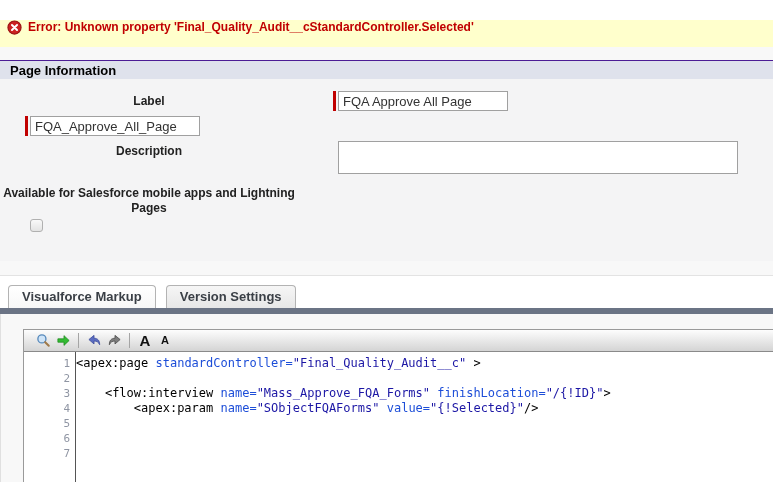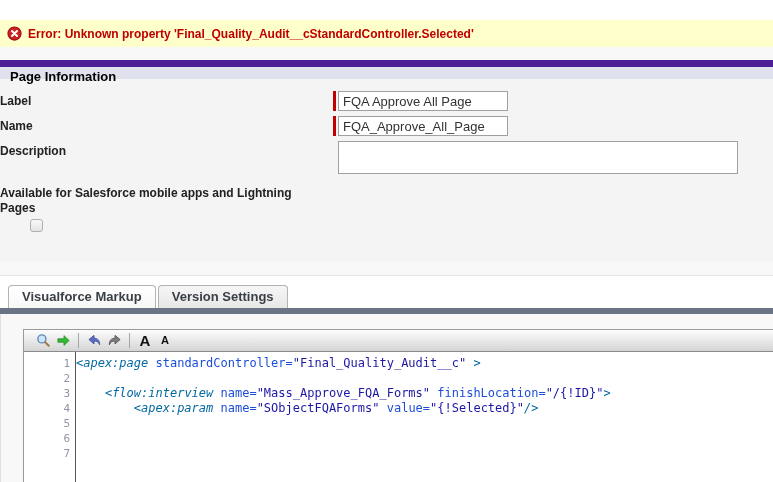--- a/index.html
+++ b/index.html
@@ -3,44 +3,44 @@
 <meta charset="utf-8">
 <style>
   * { margin:0; padding:0; box-sizing:border-box; }
   html,body { width:773px; height:482px; overflow:hidden; background:#fff;
               font-family:"Liberation Sans", sans-serif; }
 
   
   .top-area { background:#f8f8f8; border-bottom:1px solid #e3e3e3; padding-bottom:14px; }
 
   .error-bar { margin-top:20px; height:27px; background:#ffffcc; display:flex;
-               align-items:center; padding-left:7px; }
+               padding-left:7px; }
   .error-bar svg { width:15px; height:15px; flex:0 0 auto; }
   .error-text { margin-left:6px; color:#c00000; font-weight:bold; font-size:12px; }
 
   .section { margin-top:13px; }
   .section-header { height:19px; line-height:19px; background:#dfe2ec; padding-left:10px;
-                    font-size:13px; font-weight:bold; color:#000; border-top:7px solid #4c1d95; }
+                    font-size:13px; font-weight:bold; color:#000; border-top:1px solid #4c1d95; }
   .section-body { background:#f4f4f5; padding:12px 0 20px 0; }
 
   .frow { display:flex; margin-bottom:5px; }
-  .flabel { width:308px; text-align:left; padding-right:10px; font-weight:bold;
+  .flabel { width:308px; text-align:center; padding-right:10px; font-weight:bold;
             font-size:12px; color:#222; padding-top:3px; line-height:1.25; }
   .fctrl { display:flex; align-items:stretch;padding-left:25px; }
   .req { width:3px; background:#c00000; margin-right:2px; }
   input.text { width:170px; height:20px; border:1px solid #a0a0a0; font-size:13px;
                padding:1px 4px; font-family:"Liberation Sans", sans-serif; color:#333; }
   textarea.desc { width:400px; height:33px; border:1px solid #a0a0a0; resize:none;
                   font-family:"Liberation Sans", sans-serif; font-size:13px; }
   .checkbox { width:13px; height:13px; border:1px solid #b0b0b0; border-radius:3px;
               background:linear-gradient(#f9f9f9,#e3e3e3); margin-top:3px; }
   .chk-row { margin-bottom:9px;flex-direction:column; }
 
   
-  .tabs-row { background:#fff; padding:9px 0 0 8px; display:flex; gap:2px; }
+  .tabs-row { background:#fff; padding:9px 0 0 8px; display:flex; gap:10px; }
   .tab { border:1px solid #b3b3b3; border-bottom:none; border-radius:4px 4px 0 0;
          padding:3px 13px 4px 13px; font-weight:bold; font-size:13px; color:#3a3f46;
          background:linear-gradient(#f6f6f6,#e7e7e7); cursor:pointer; }
   .tab.active { background:linear-gradient(#ffffff,#f7f7f7); }
   .slate-bar { height:6px; background:#6b7485; }
 
   
   .content-area { background:#f8f8f8; border-left:1px solid #e0e0e0;
                   padding:15px 0 0 22px; height:199px; }
   .editor { border:1px solid #9a9a9a; border-right:none; height:184px; display:flex;
@@ -56,21 +56,21 @@
   .font-small { font-size:11px; font-weight:bold; color:#111; line-height:1; }
 
   .code-wrap { flex:1 1 auto; display:flex; background:#fff; overflow:hidden; }
   .gutter-col { width:52px; flex:0 0 auto; border-right:1px solid #555; padding-top:4px; }
   .ln { height:15px; line-height:15px; text-align:right; padding-right:5px;
         font-family:"DejaVu Sans Mono", monospace; font-size:11px; color:#8f95a3; }
   .code-col { flex:1 1 auto; padding-top:4px; }
   .cl { height:15px; line-height:15px; font-family:"DejaVu Sans Mono", monospace;
         font-size:12px; white-space:pre; color:#000; }
   .cl.hl { background:#fbfbd9; }
-  .tk-tag  { color:#0369a1;font-style:italic; }
+  .tk-tag  { color:#000000; }
   .tk-attr { color:#1d4ed8; }
   .tk-val  { color:#1c17a5; }
   .tk-pl   { color:#000; }
 </style>
 </head>
 <body>
 
 <div class="top-area">
 
   <div class="error-bar">
@@ -87,21 +87,20 @@
 
       <div class="frow">
         <div class="flabel">Label</div>
         <div class="fctrl">
           <div class="req"></div>
           <input class="text" type="text" value="FQA Approve All Page" style="">
         </div>
       </div>
 
       <div class="frow">
-        <div class="flabel">Name</div>
         <div class="fctrl">
           <div class="req"></div>
           <input class="text" type="text" value="FQA_Approve_All_Page" style="">
         </div>
       </div>
 
       <div class="frow" style="margin-bottom:9px;">
         <div class="flabel">Description</div>
         <div class="fctrl" style="margin-left:5px;">
           <textarea class="desc" style=""></textarea>

